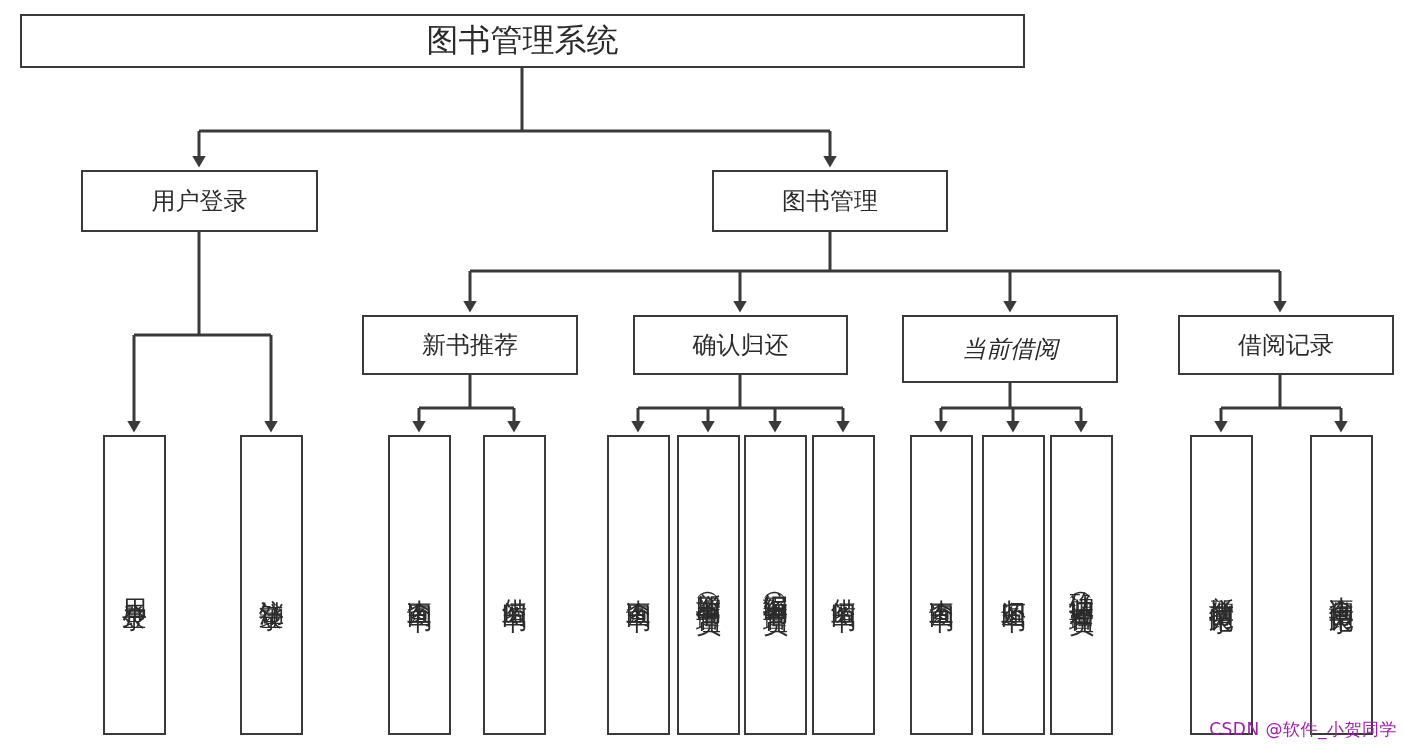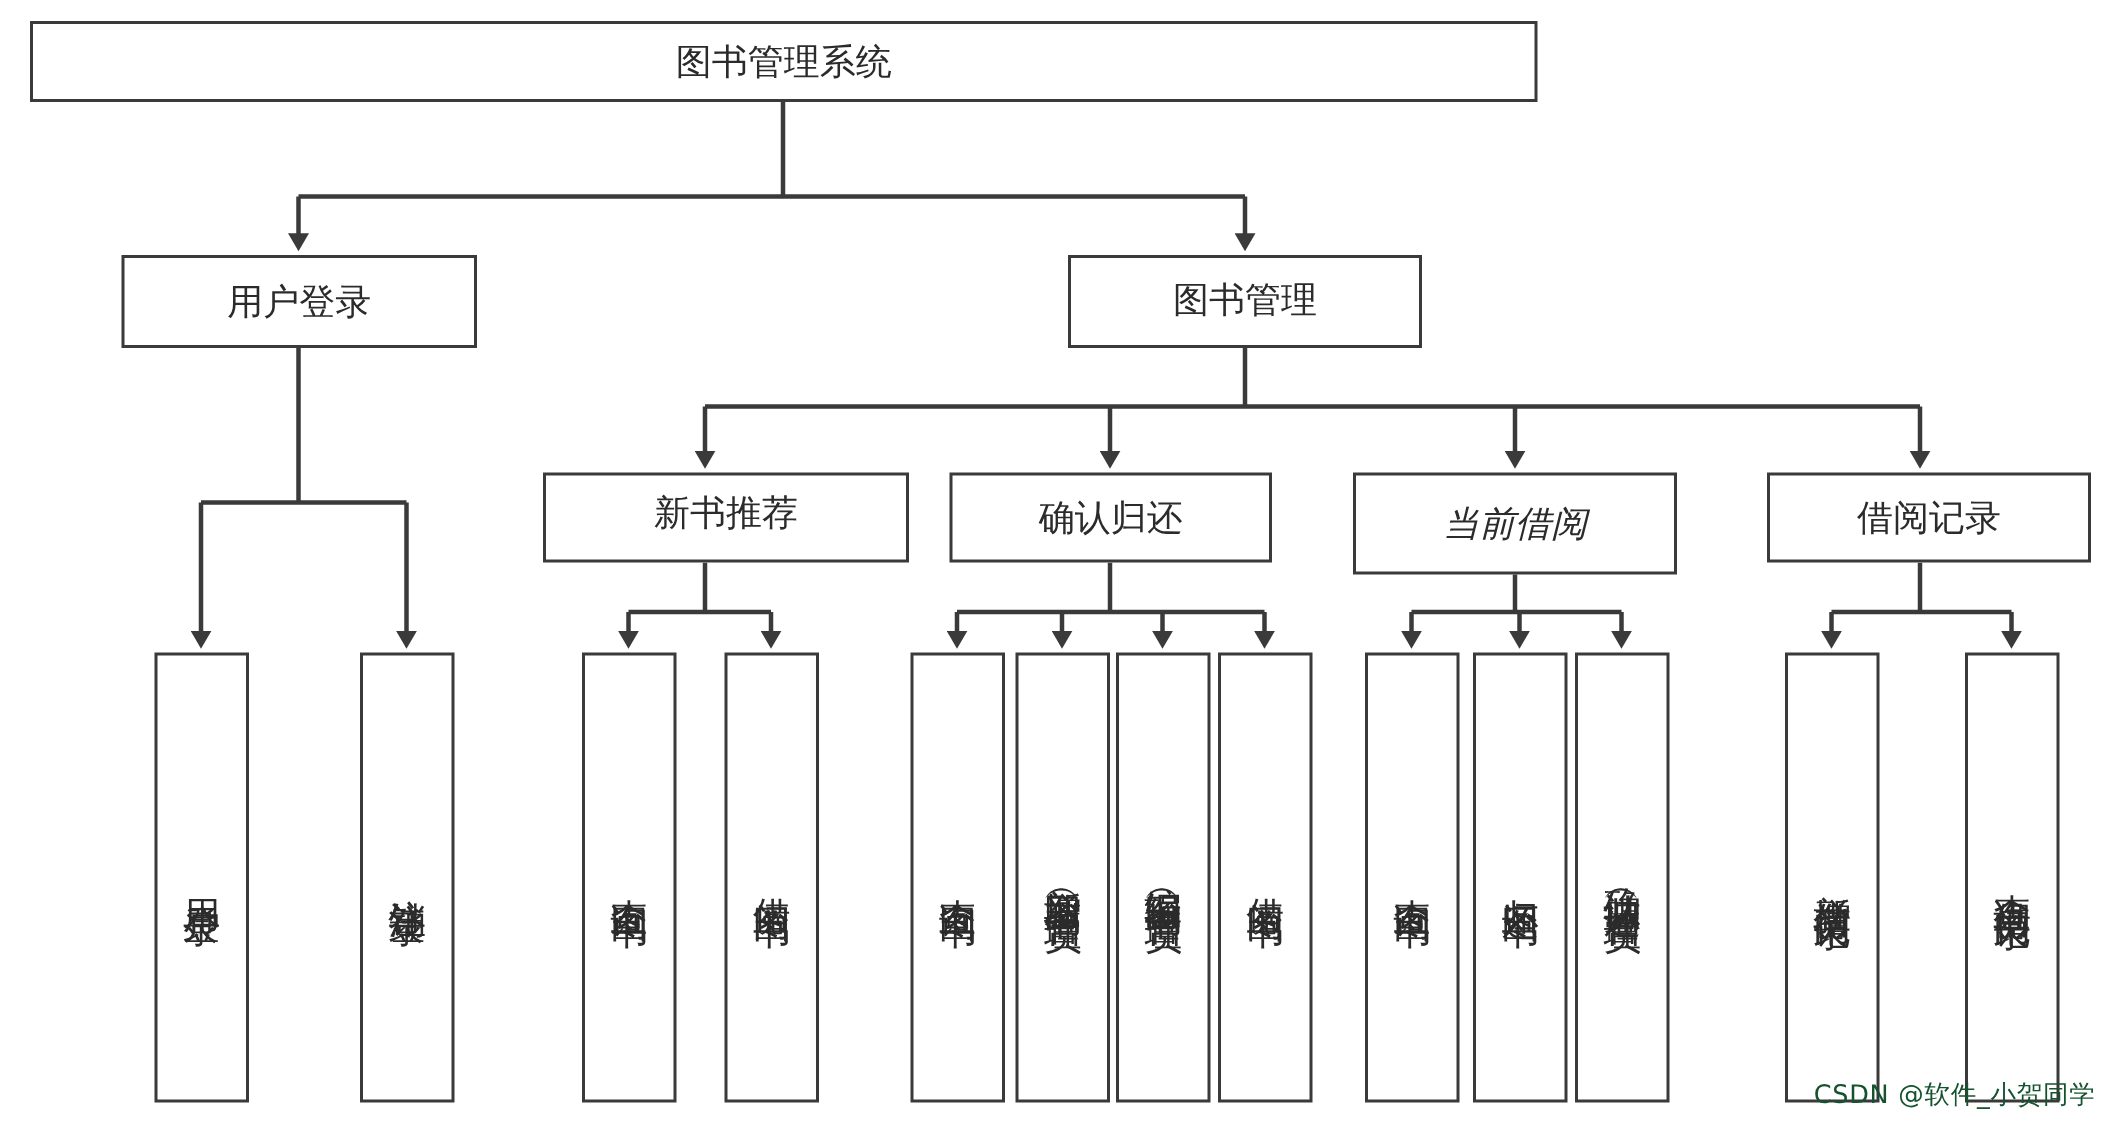--- a/index.html
+++ b/index.html
@@ -36,21 +36,21 @@
     justify-content: center;
     z-index: 3;
   }
   .node .label {
     color: #2b2b2b;
     line-height: 1.18;
     text-align: center;
     white-space: pre;
   }
   .node-root .label {
-    font-size: 24px;
+    font-size: 32px;
   }
   .node-branch .label {
     font-size: 24px;
   }
   .node-leaf {
     align-items: center;
     justify-content: center;
   }
   .node-leaf .label {
     writing-mode: vertical-rl;
@@ -58,21 +58,21 @@
     font-size: 25px;
     letter-spacing: 3px;
     line-height: 1;
     white-space: nowrap;
   }
   #watermark {
     position: absolute;
     right: 8px;
     bottom: 6px;
     font-size: 17px;
-    color: #14532d;
+    color: #a21caf;
     letter-spacing: 0.5px;
     z-index: 6;
     white-space: nowrap;
     font-family: "DejaVu Sans", "Liberation Sans", sans-serif;
   }
 </style>
 </head>
 <body>
 
 <div id="canvas">
@@ -131,21 +131,21 @@
     <span class="label">图书管理系统</span>
   </div>
 
   <div class="node node-branch" style="left:81px; top:170px; width:237px; height:62px;">
     <span class="label">用户登录</span>
   </div>
   <div class="node node-branch" style="left:712px; top:170px; width:236px; height:62px;font-family:Liberation Serif, serif;">
     <span class="label">图书管理</span>
   </div>
 
-  <div class="node node-branch" style="left:362px; top:315px; width:244px; height:60px;font-family:Liberation Mono, monospace;">
+  <div class="node node-branch" style="left:362px; top:315px; width:216px; height:60px;">
     <span class="label">新书推荐</span>
   </div>
   <div class="node node-branch" style="left:633px; top:315px; width:215px; height:60px;">
     <span class="label">确认归还</span>
   </div>
   <div class="node node-branch" style="left:902px; top:315px; width:216px; height:68px;font-style:italic;">
     <span class="label">当前借阅</span>
   </div>
   <div class="node node-branch" style="left:1178px; top:315px; width:216px; height:60px;">
     <span class="label">借阅记录</span>

